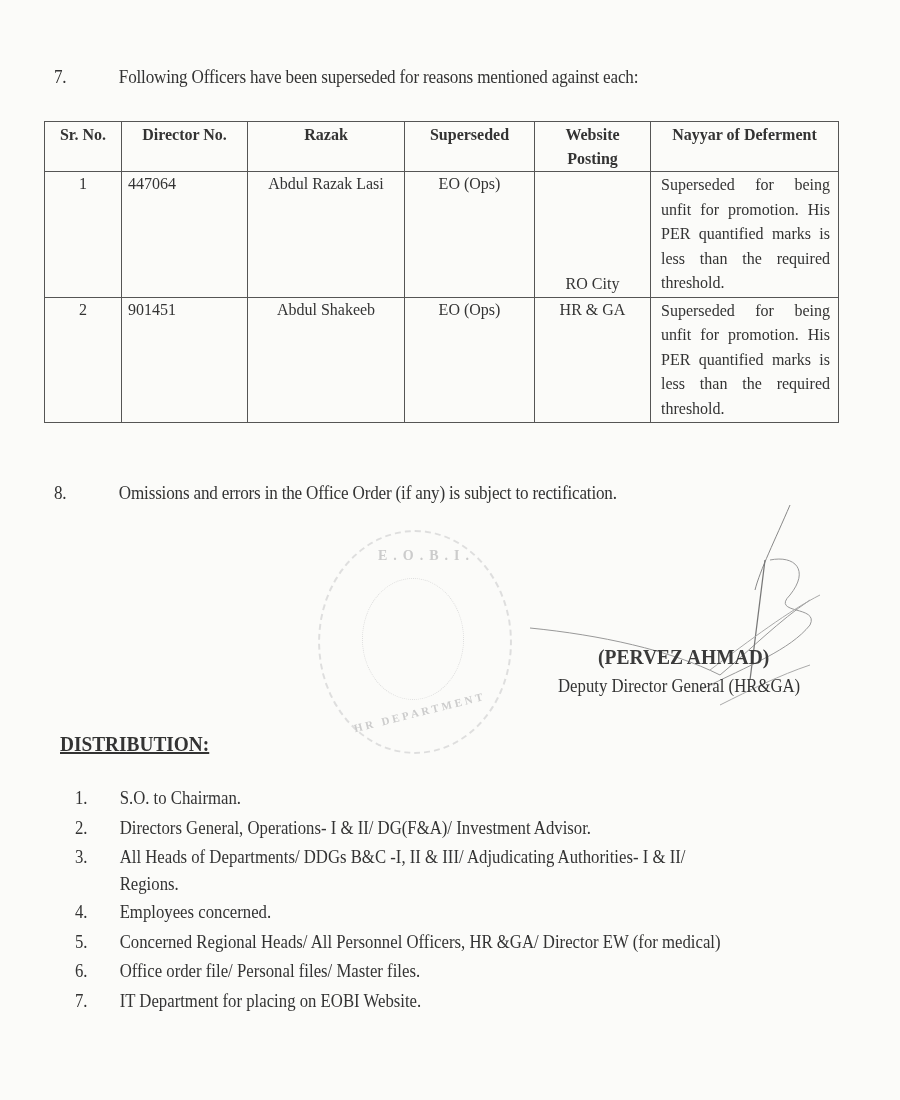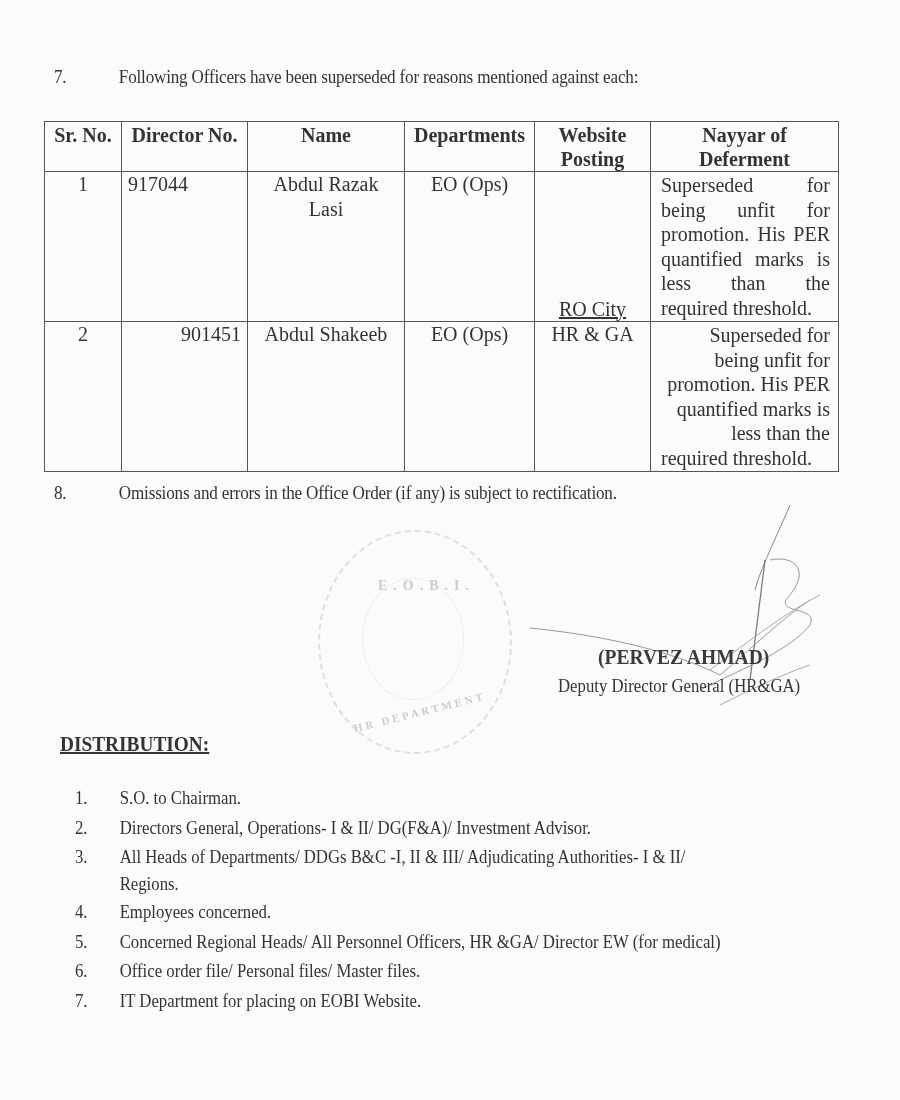--- a/index.html
+++ b/index.html
@@ -10,31 +10,31 @@
     color:#333;
   }
   .abs { position:absolute; }
   .para { font-size:19px; letter-spacing:-0.2px; transform:scaleX(0.9); transform-origin:left; white-space:nowrap; }
   .para .num { position:absolute; left:0; }
   .para .txt { position:absolute; left:72px; }
 
   table.officers {
     position:absolute; left:44px; top:121px; width:794px;
     border-collapse:collapse; table-layout:fixed;
-    font-size:20px; color:#333;padding-left:45px;
+    font-size:16px; color:#333;padding-left:45px;
   }
   table.officers td, table.officers th {
     border:1px solid #555; padding:0 6px; vertical-align:top; line-height:24.5px;
   }
   table.officers th { font-weight:bold; text-align:center; line-height:24px; padding-top:1px; height:48px; }
   table.officers td.c { text-align:center; }
   td.reason { text-align:justify; text-align-last:left; padding:1px 8px 1px 10px !important; }
-  td.posting-bottom { vertical-align:bottom !important; text-align:center;text-decoration:underline; }
+  td.posting-bottom { vertical-align:bottom !important; text-align:center; }
   .row1 td { height:120px; }
-  .row2 td { height:120px;text-align:right; }
+  .row2 td { height:120px; }
 
   .stamp { position:absolute; left:318px; top:530px; width:190px; height:220px; border-radius:50%;
            border:2px dashed #d8d8d8; opacity:0.8; }
   .stamp-inner { position:absolute; left:362px; top:578px; width:100px; height:120px; border-radius:50%;
            border:1.5px dotted #ddd; }
   .stamp-text { position:absolute; font-size:14px; color:#ccc; font-weight:bold; }
 
   .sig-name { position:absolute; left:598px; top:645px; font-size:21px; font-weight:bold; color:#3a3a3a; transform:scaleX(0.93); transform-origin:left; }
   .sig-title { position:absolute; left:558px; top:676px; font-size:18px; color:#333; transform:scaleX(0.93); transform-origin:left; white-space:nowrap;}
 
@@ -61,30 +61,30 @@
       <col style="width:126px">
       <col style="width:157px">
       <col style="width:130px">
       <col style="width:116px">
       <col style="width:188px">
   </colgroup>
   <thead>
     <tr>
       <th>Sr. No.</th>
       <th>Director No.</th>
-      <th>Name</th>
-      <th>Departments</th>
+      <th>Razak</th>
+      <th>Superseded</th>
       <th>Website Posting</th>
       <th>Nayyar of Deferment</th>
     </tr>
   </thead>
   <tbody>
     <tr class="row1">
       <td class="c">1</td>
-      <td>917044</td>
+      <td>447064</td>
       <td class="c">Abdul Razak Lasi</td>
       <td class="c">EO (Ops)</td>
       <td class="posting-bottom">RO City</td>
       <td class="reason">Superseded for being unfit for promotion. His PER quantified marks is less than the required threshold.</td>
     </tr>
     <tr class="row2">
       <td class="c">2</td>
       <td>901451</td>
       <td class="c">Abdul Shakeeb</td>
       <td class="c">EO (Ops)</td>
@@ -94,21 +94,21 @@
   </tbody>
 </table>
 
 <div class="abs para" style="left:54px; top:482px; width:800px; height:26px;">
   <span class="num">8.</span>
   <span class="txt">Omissions and errors in the Office Order (if any) is subject to rectification.</span>
 </div>
 
 <div class="stamp"></div>
 <div class="stamp-inner"></div>
-<div class="stamp-text" style="left:378px; top:548px; letter-spacing:6px;margin-top:30px;">E.O.B.I.</div>
+<div class="stamp-text" style="left:378px; top:548px; letter-spacing:6px;">E.O.B.I.</div>
 <div class="stamp-text" style="left:352px; top:706px; font-size:11px; letter-spacing:3px; transform:rotate(-14deg);">HR DEPARTMENT</div>
 
 <svg class="abs" style="left:520px; top:500px;" width="310" height="220" viewBox="0 0 310 220">
   <path d="M270 5 C 255 40, 240 70, 235 90" stroke="#888" stroke-width="1" fill="none"></path>
   <path d="M10 128 C 80 135, 150 150, 200 175 C 230 150, 260 120, 290 100" stroke="#999" stroke-width="1" fill="none"></path>
   <path d="M245 60 L 230 180" stroke="#777" stroke-width="1.2" fill="none"></path>
   <path d="M250 60 C 275 55, 290 70, 270 95 C 250 115, 300 105, 290 125 C 270 150, 230 165, 180 190" stroke="#999" stroke-width="1" fill="none"></path>
   <path d="M190 170 C 230 140, 270 110, 300 95" stroke="#aaa" stroke-width="1" fill="none"></path>
   <path d="M200 205 C 230 190, 260 175, 290 165" stroke="#aaa" stroke-width="1" fill="none"></path>
 </svg>

